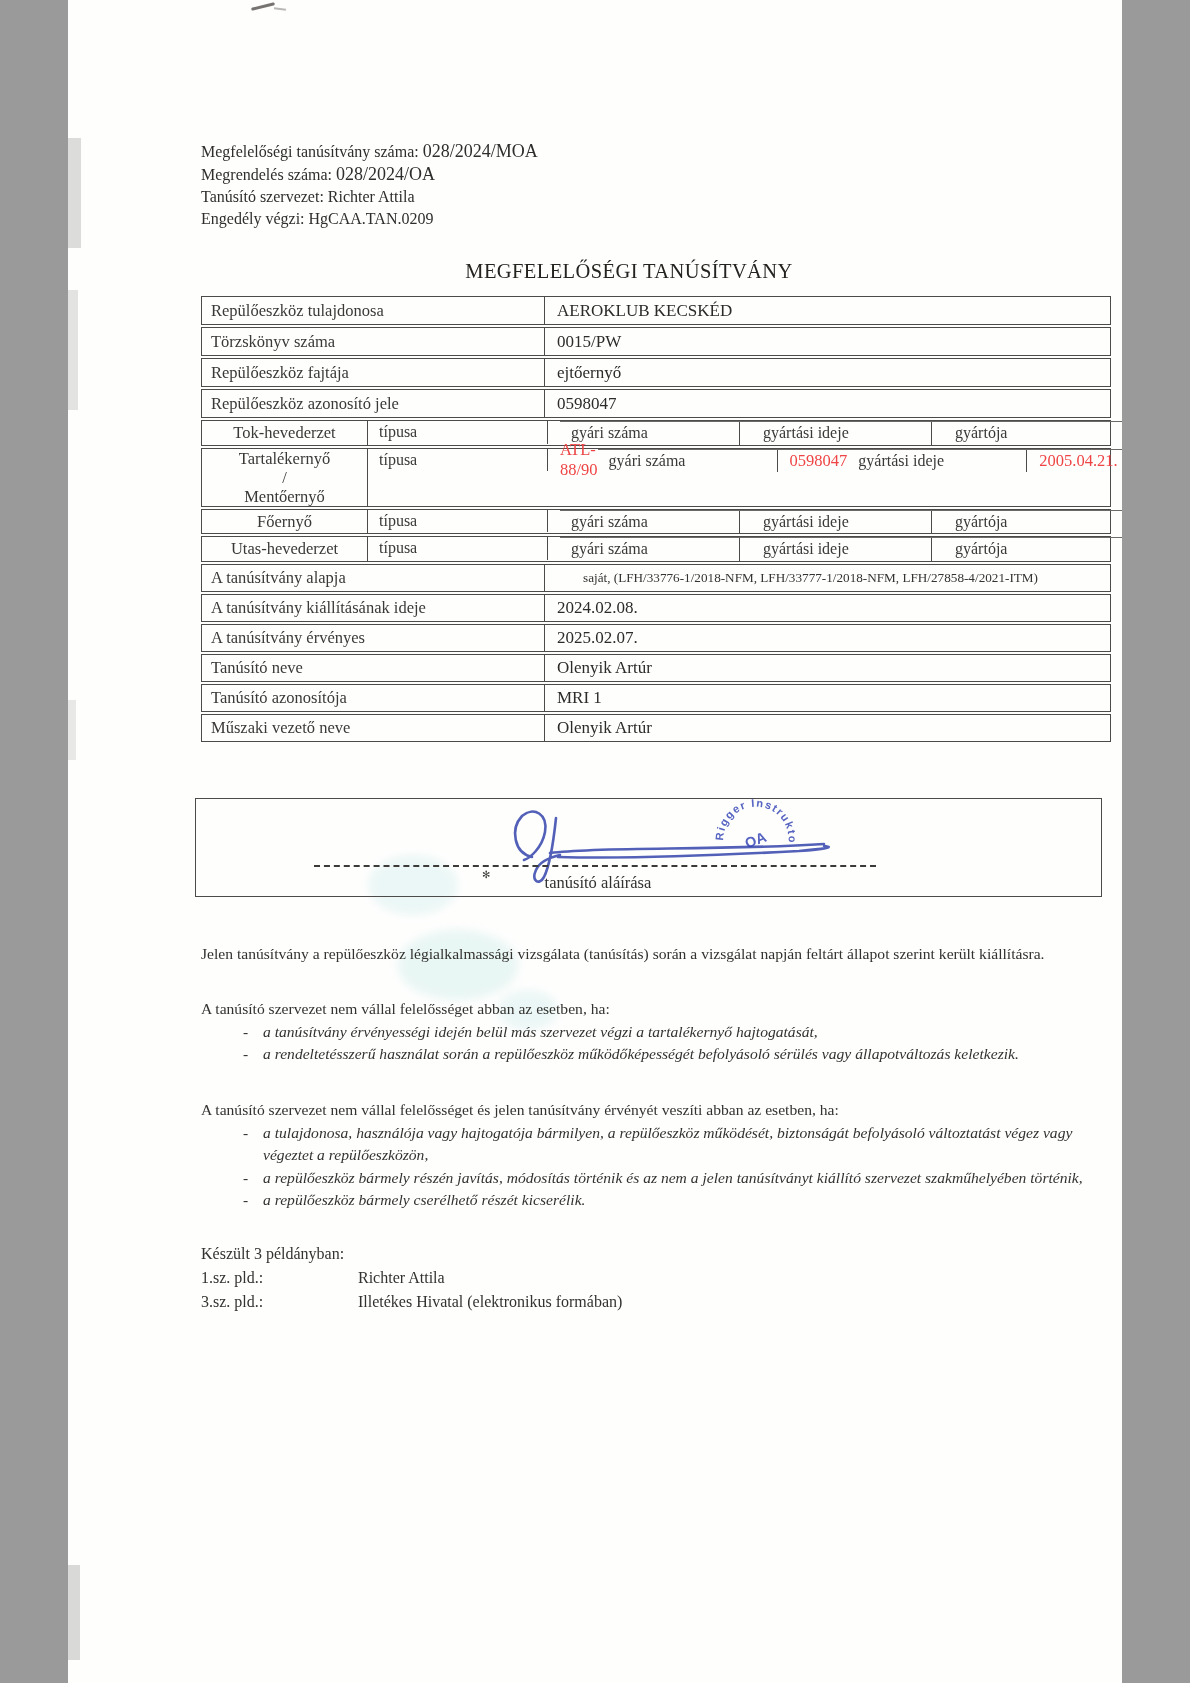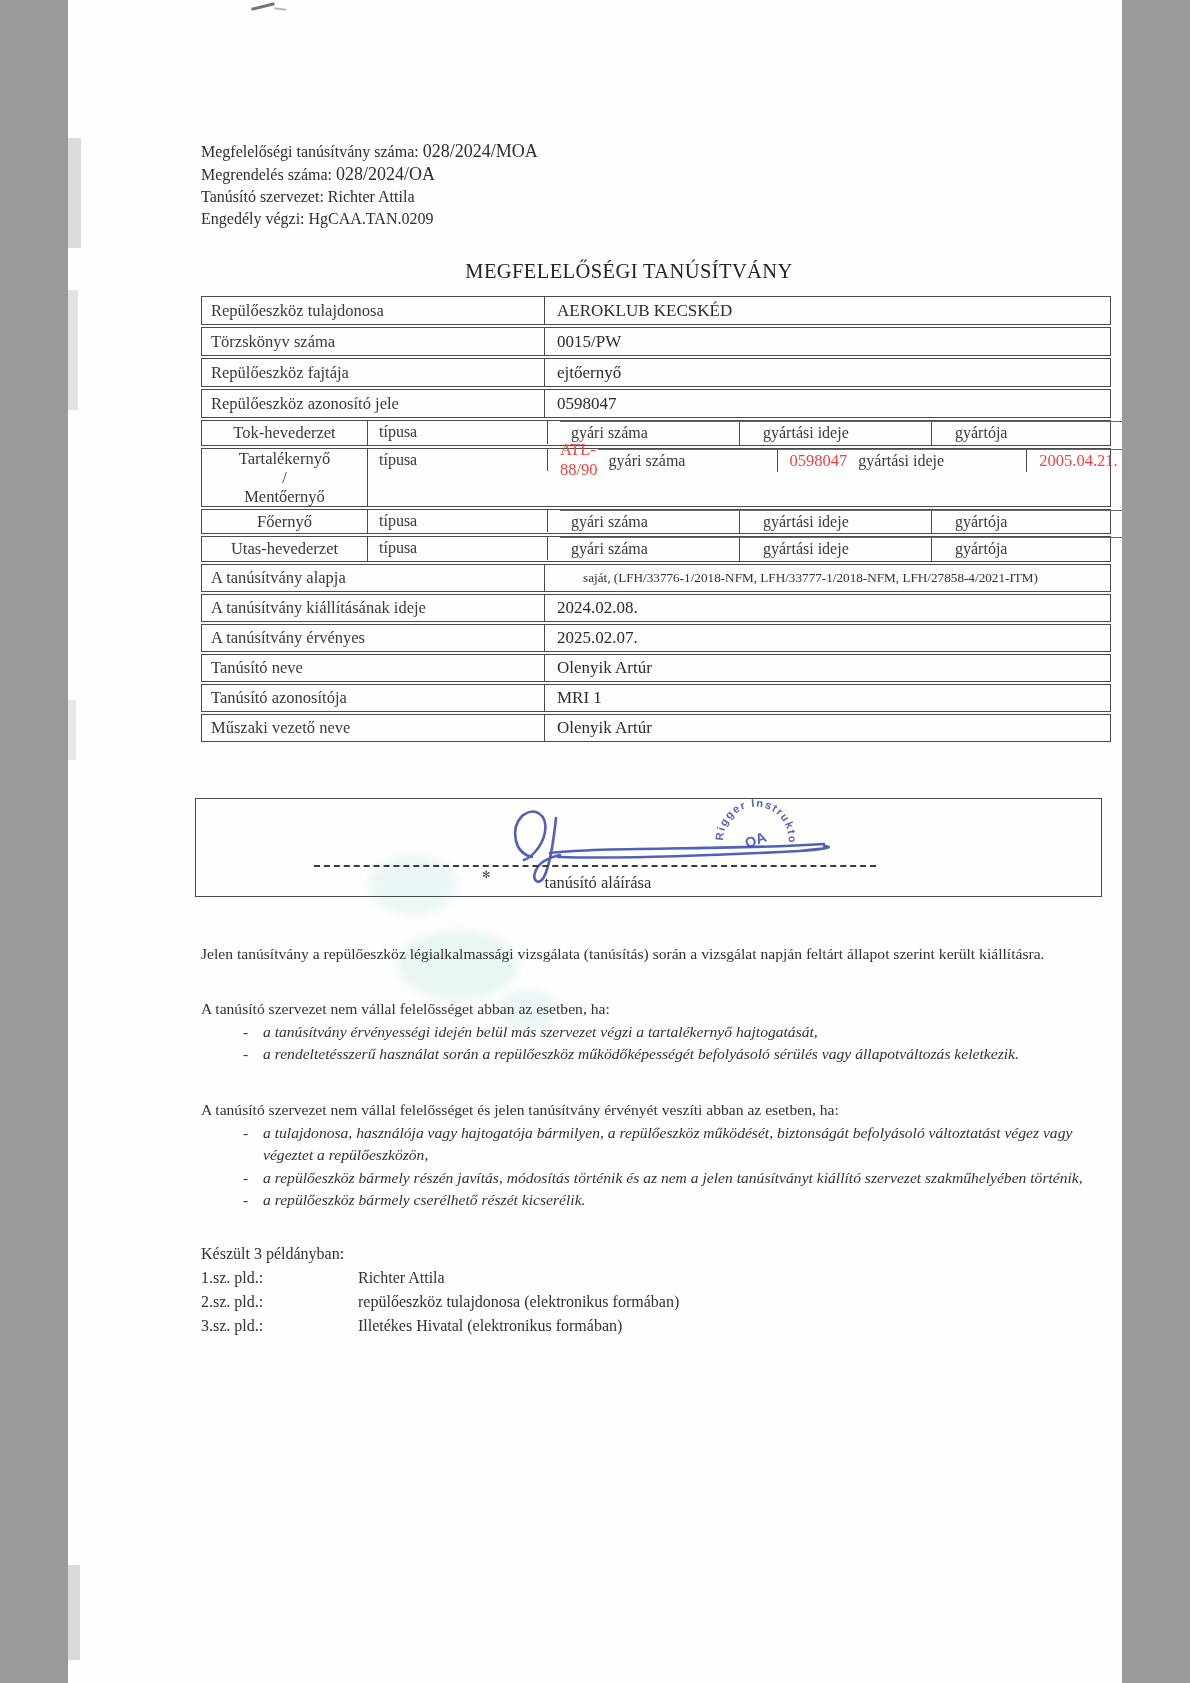--- a/index.html
+++ b/index.html
@@ -348,23 +348,19 @@
       </div>
     </div>
 
     <div class="copies">
       <div>Készült 3 példányban:</div>
       <div class="crow">
         <span class="clab">1.sz. pld.:</span>
         <span class="cval">Richter Attila</span>
       </div>
       <div class="crow">
-        <span class="clab">2.sz. pld.:</span>
-        <span class="cval">repülőeszköz tulajdonosa (elektronikus formában)</span>
-      </div>
-      <div class="crow">
         <span class="clab">3.sz. pld.:</span>
         <span class="cval">Illetékes Hivatal (elektronikus formában)</span>
       </div>
     </div>
 
   </div>
 </div>
 
 </body></html>

